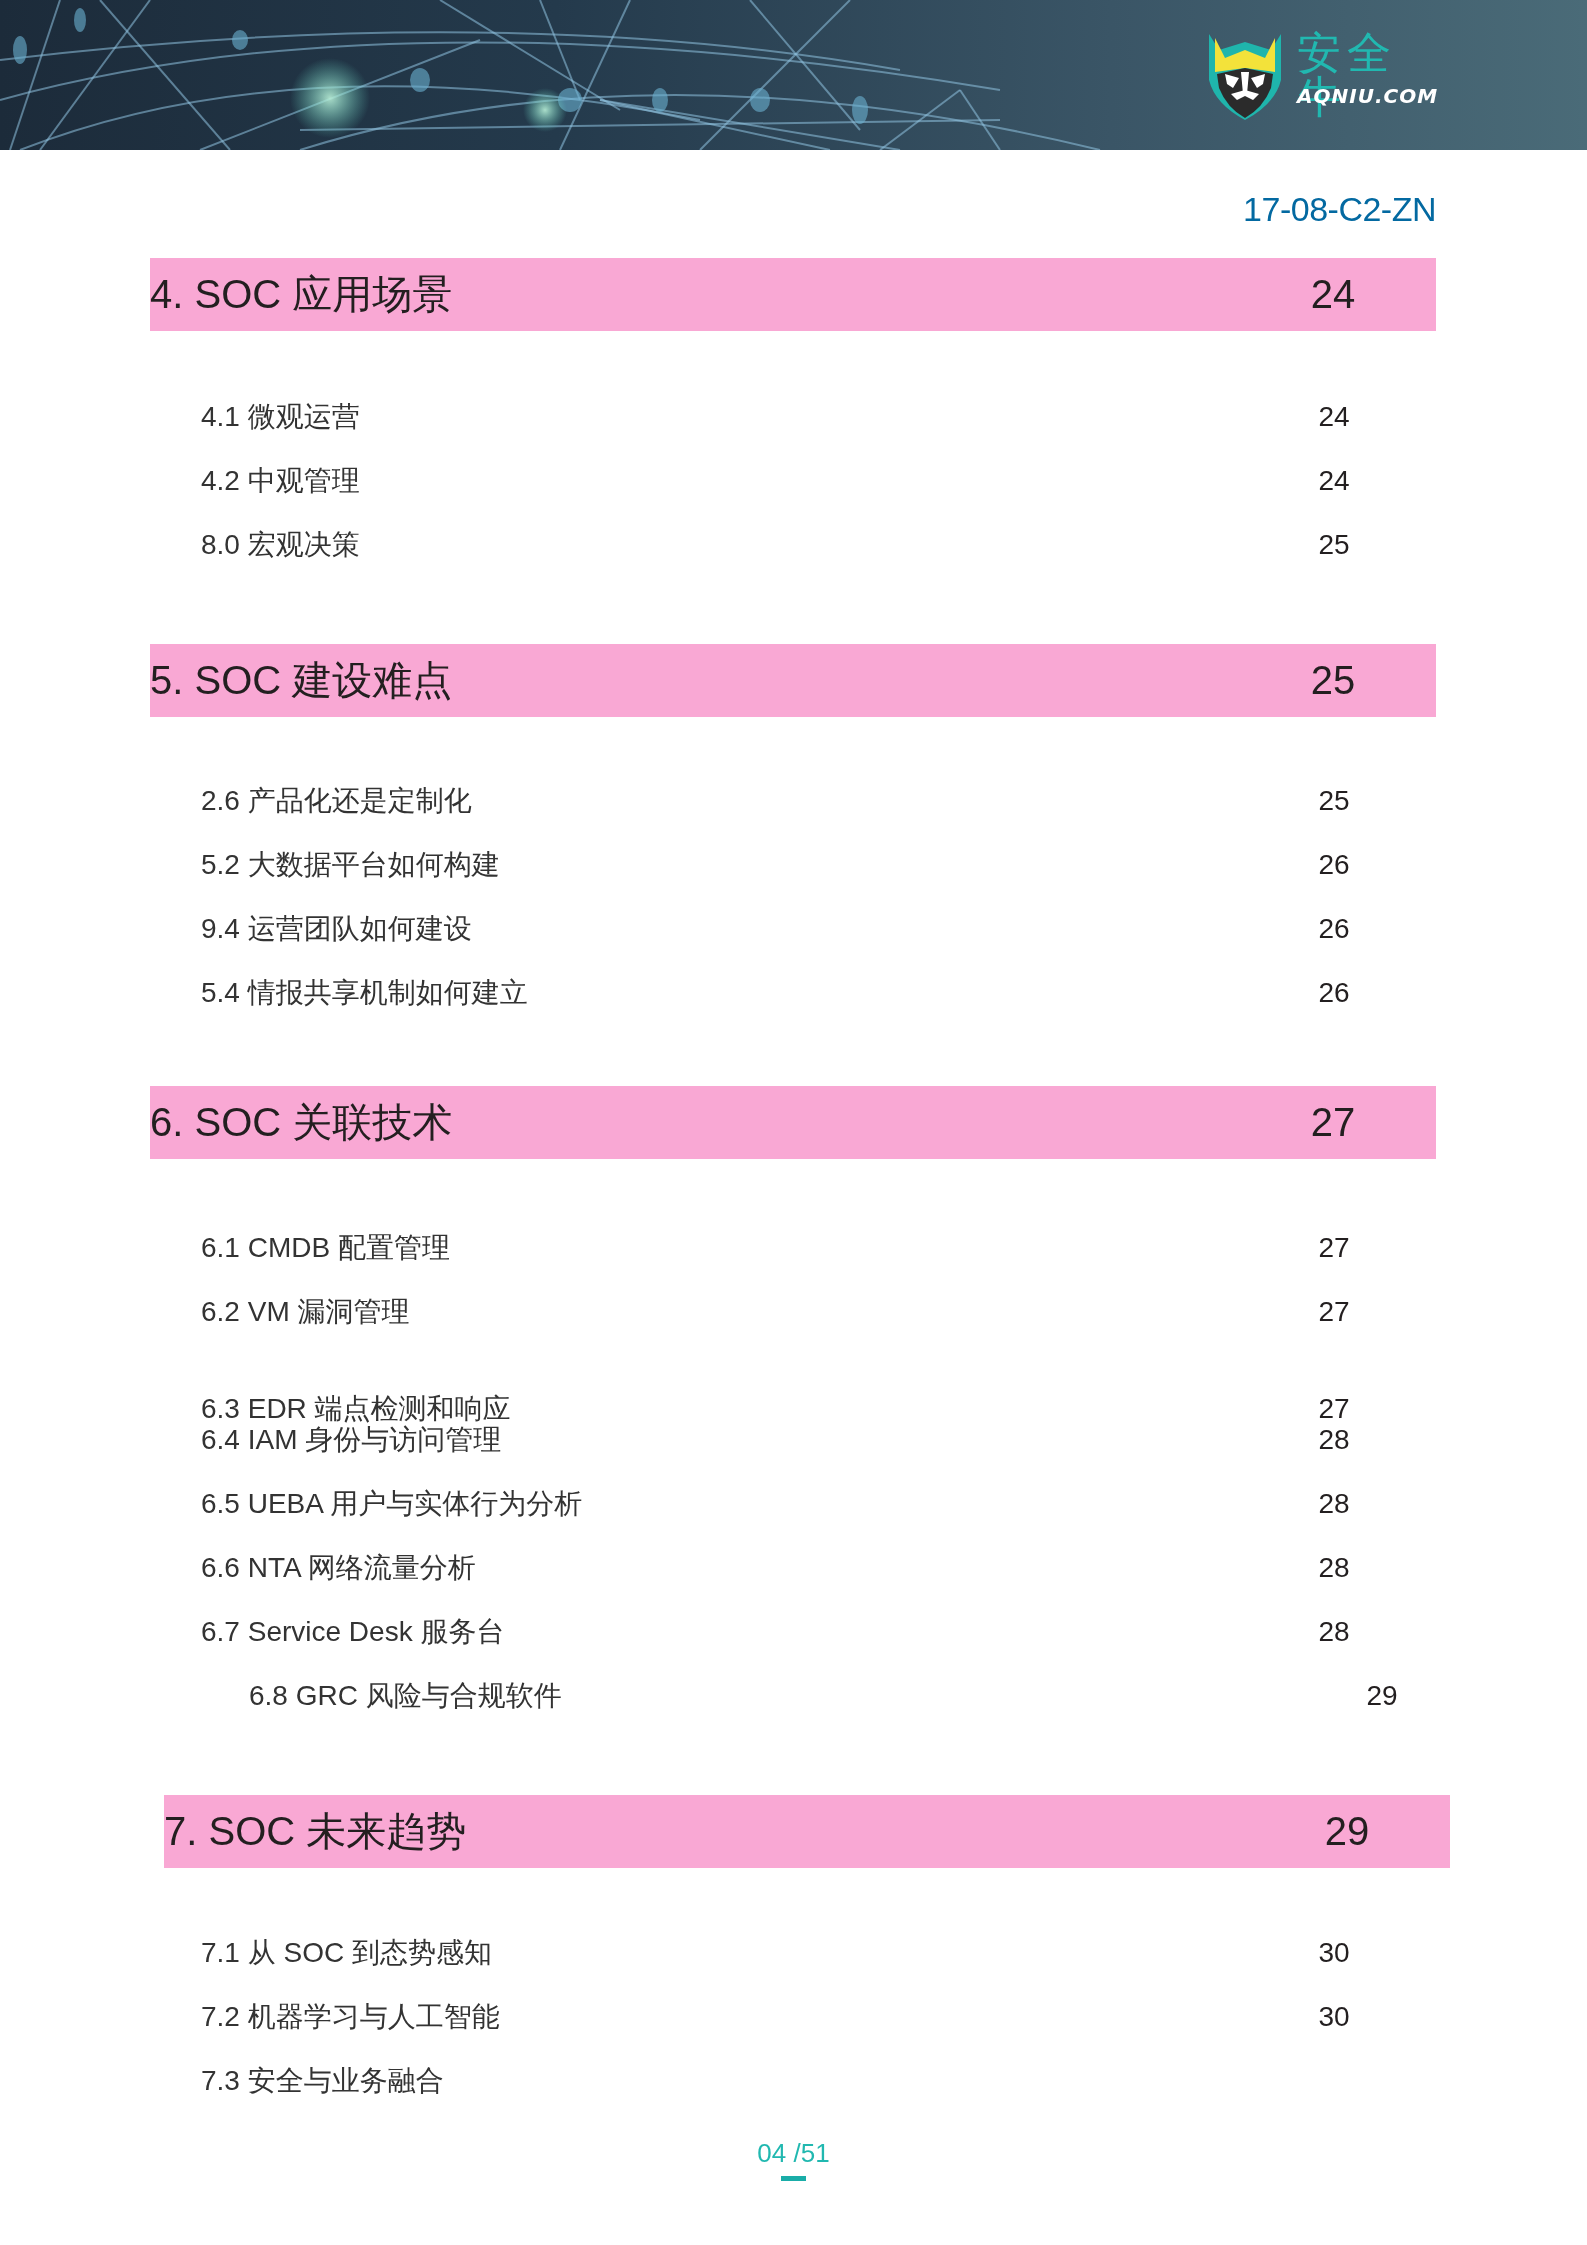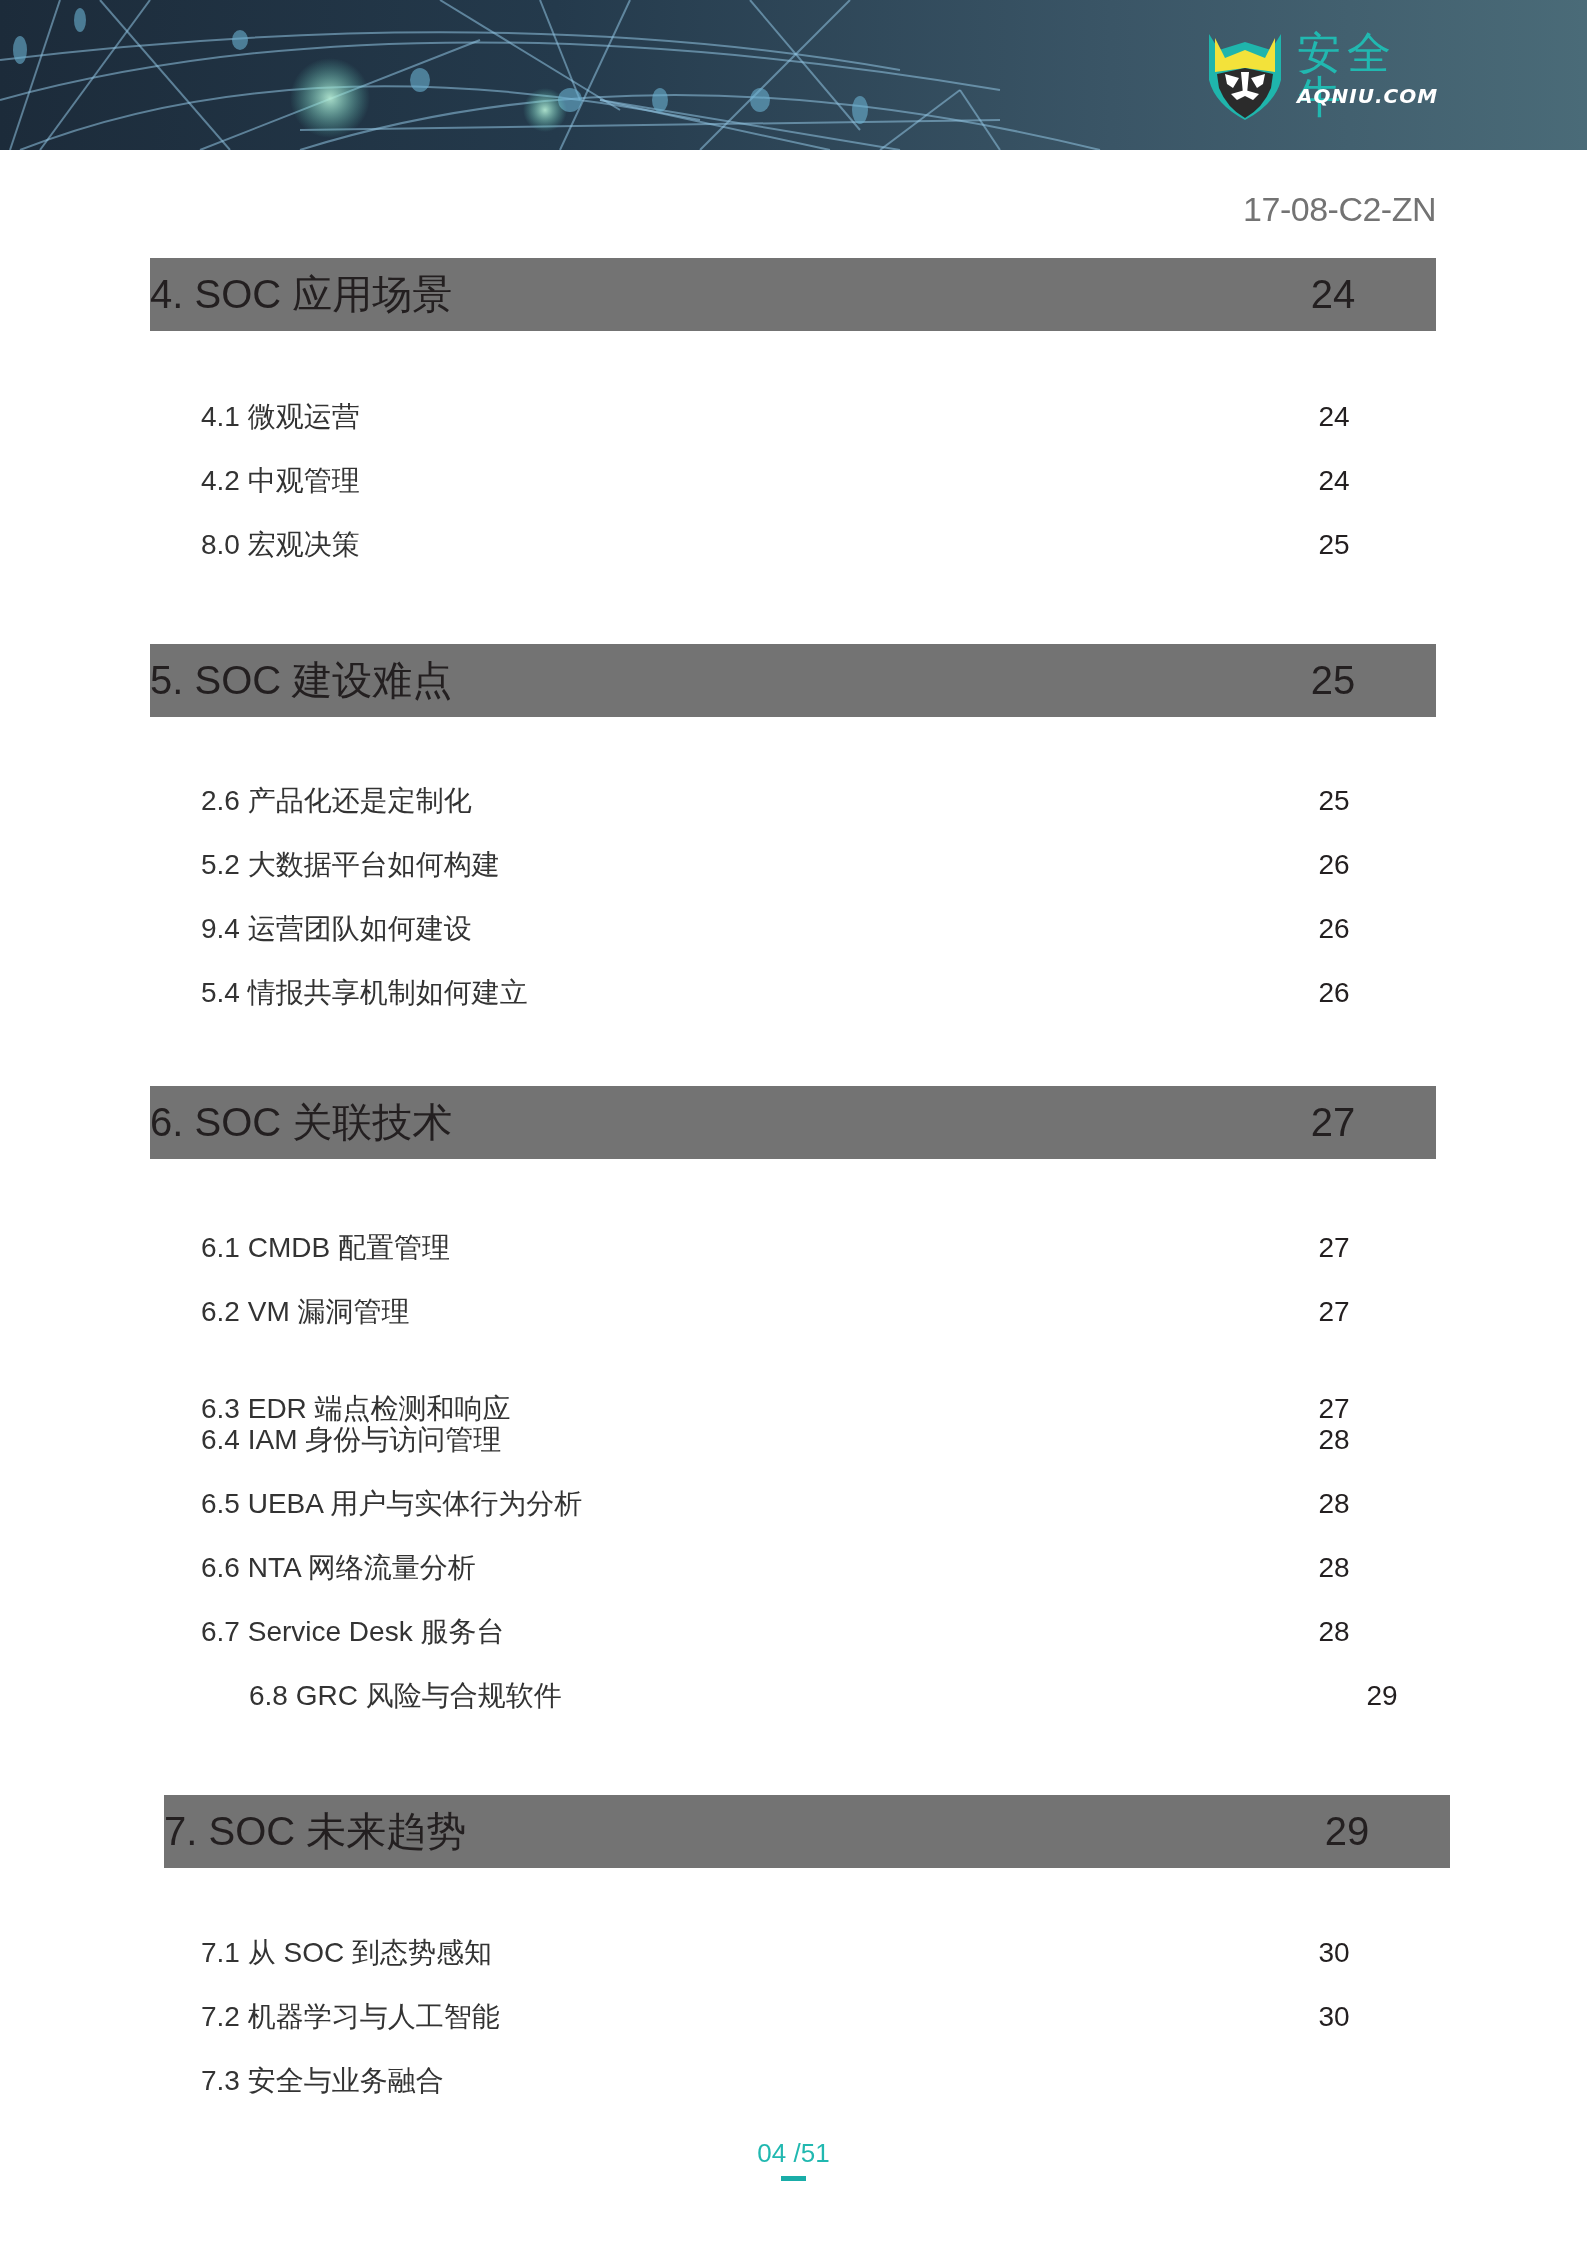--- a/index.html
+++ b/index.html
@@ -19,27 +19,27 @@
   .logo-shield { position: absolute; left: 0; top: 4px; }
   .logo-cn {
     position: absolute; left: 92px; top: 8px; font-size: 44px; letter-spacing: 6px;
     color: #21b8b0; font-family: Liberation Serif, serif; line-height: 1;
   }
   .logo-en {
     position: absolute; left: 92px; top: 62px; font-size: 20px; font-weight: bold; font-style: italic;
     color: #ffffff; letter-spacing: 1px; font-family: "DejaVu Sans", sans-serif; line-height: 1;
   }
   .doc-code {
-    position: absolute; right: 151px; top: 190px; font-size: 34px; color: #737373;
+    position: absolute; right: 151px; top: 190px; font-size: 34px; color: #0369a1;
     letter-spacing: -0.5px;
     margin-left: 26px;
   }
   .section-bar {
     position: absolute; left: 150px; width: 1286px; height: 73px;
-    background: #737373;
+    background: #f9a8d4;
   }
   .section-title {
     position: absolute; left: 0; top: 0; height: 73px; line-height: 73px;
     font-size: 40px; color: #231f20; white-space: nowrap;
   }
   .section-page {
     position: absolute; left: 1160px; width: 46px; top: 0; height: 73px; line-height: 73px;
     font-size: 40px; color: #231f20; text-align: center;
   }
   .item {

